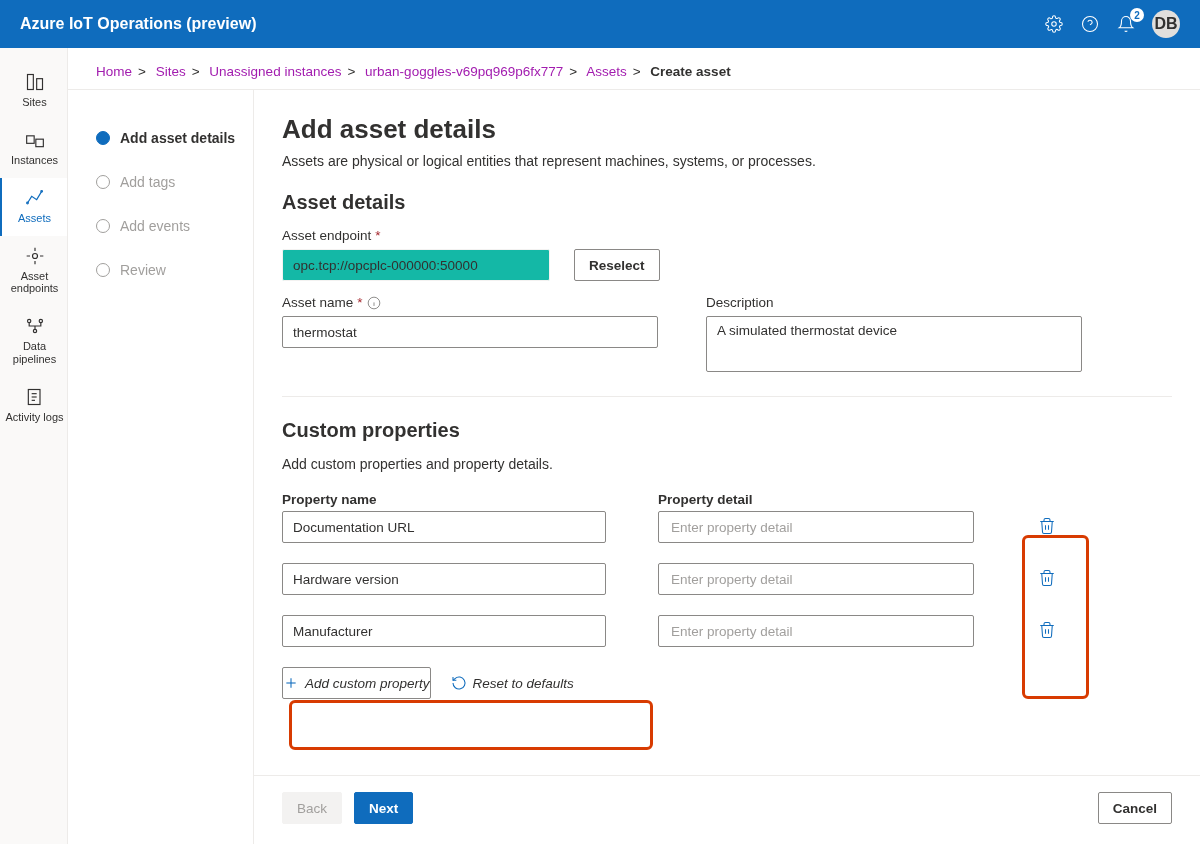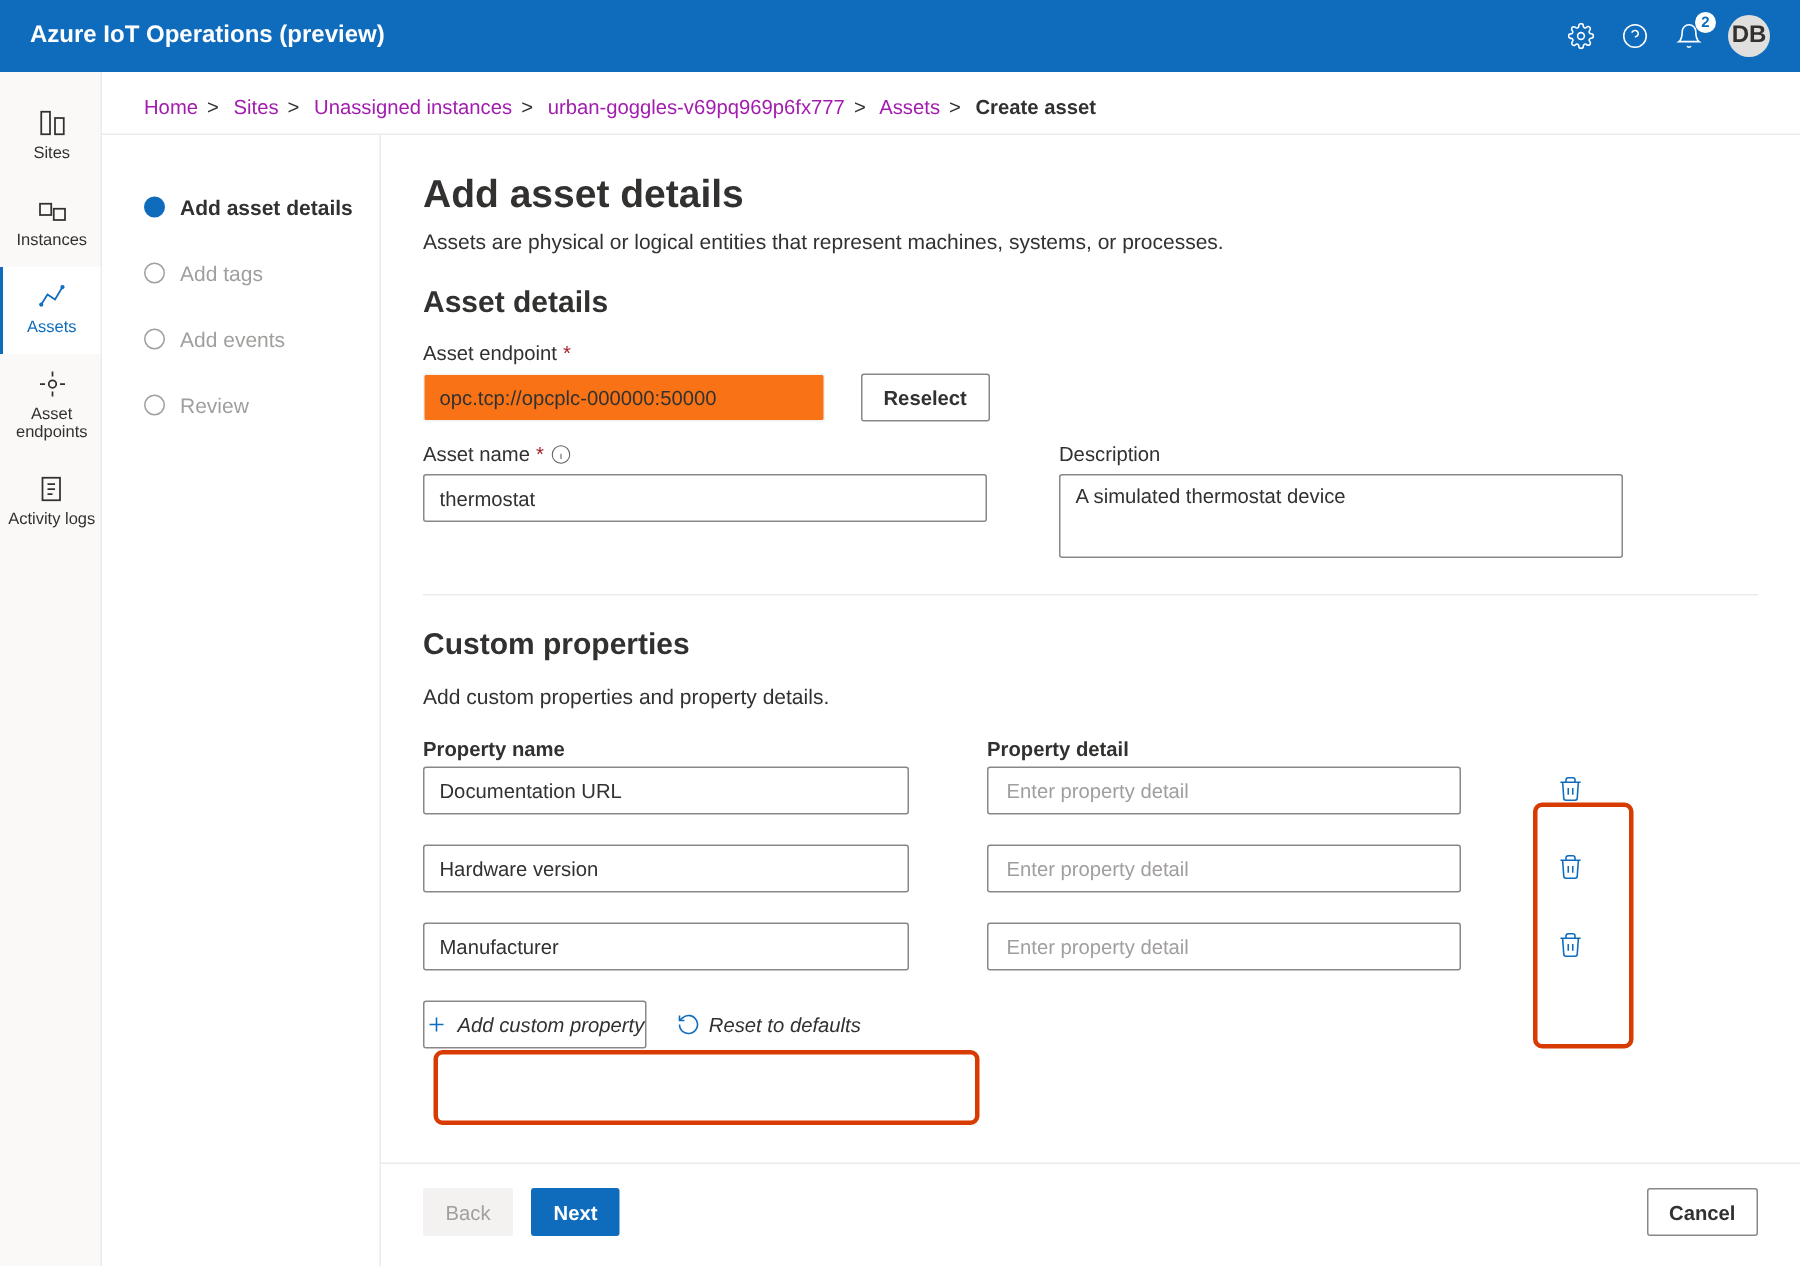--- a/index.html
+++ b/index.html
@@ -50,21 +50,21 @@
   .divider { border-top:1px solid #edebe9; margin:8px 0 22px 0; }
 
   .field-row { display:flex; gap:24px; flex-wrap:wrap; margin-bottom:14px;}
   .field { display:flex; flex-direction:column; }
   .field-label { font-size:13.5px; margin-bottom:6px; color:#323130; display:flex; align-items:center; gap:4px;}
   .req { color:#a4262c; }
   .info-ic { width:14px; height:14px; }
   .info-ic svg { width:14px; height:14px; fill:none; stroke:#605e5c; stroke-width:1.2;}
 
   .text-input { height:32px; border:1px solid #8a8886; border-radius:2px; padding:0 10px; font-size:13.5px; color:#323130; background:#fff; outline:none;}
-  .text-input[readonly] { background:#f97316; border-color:#f3f2f1; color:#323130;}
+  .text-input[readonly] { background:#14b8a6; border-color:#f3f2f1; color:#323130;}
   .text-input::placeholder { color:#a19f9d; }
   textarea.text-input { height:56px; padding:6px 10px; resize:none; font-family:inherit;}
 
   .btn { height:32px; border:1px solid #8a8886; background:#fff; border-radius:2px; padding:0 14px; font-size:13.5px; font-weight:600; color:#323130; cursor:pointer; display:inline-flex; align-items:center; gap:6px;}
   .btn-primary { background:#0f6cbd; border-color:#0f6cbd; color:#fff;}
   .btn-disabled { background:#f3f2f1; border-color:#f3f2f1; color:#a19f9d; cursor:default; font-weight:400;}
   .btn svg { width:16px; height:16px; fill:none; stroke:currentColor; stroke-width:1.6;}
 
   .prop-header { display:flex; margin-bottom:4px;}
   .prop-header .col { font-size:13.5px; font-weight:600; }
@@ -146,20 +146,29 @@
             <circle cx="20" cy="4" r="1"></circle>
           </svg>
         <span>Assets</span>
       </div>
       <div class="leftnav-item">
         <svg viewBox="0 0 24 24">
             <circle cx="12" cy="12" r="3"></circle>
             <path d="M12 2v4M12 18v4M2 12h4M18 12h4"></path>
           </svg>
         <span>Asset endpoints</span>
+      </div>
+      <div class="leftnav-item">
+        <svg viewBox="0 0 24 24">
+            <circle cx="5" cy="6" r="2"></circle>
+            <circle cx="19" cy="6" r="2"></circle>
+            <circle cx="12" cy="18" r="2"></circle>
+            <path d="M5 8v4h14V8M12 12v4"></path>
+          </svg>
+        <span>Data pipelines</span>
       </div>
       <div class="leftnav-item">
         <svg viewBox="0 0 24 24">
             <rect x="4" y="3" width="14" height="18"></rect>
             <line x1="8" y1="8" x2="14" y2="8"></line>
             <line x1="8" y1="12" x2="14" y2="12"></line>
             <line x1="8" y1="16" x2="12" y2="16"></line>
           </svg>
         <span>Activity logs</span>
       </div>

